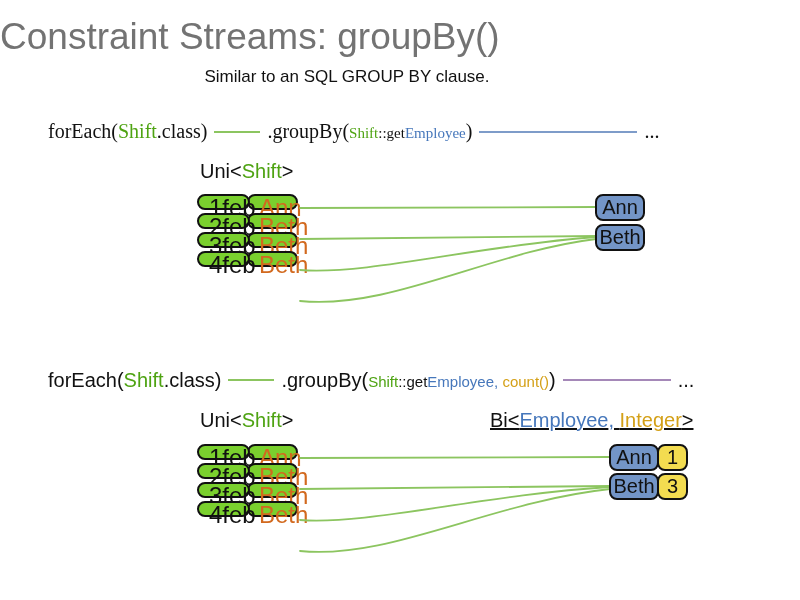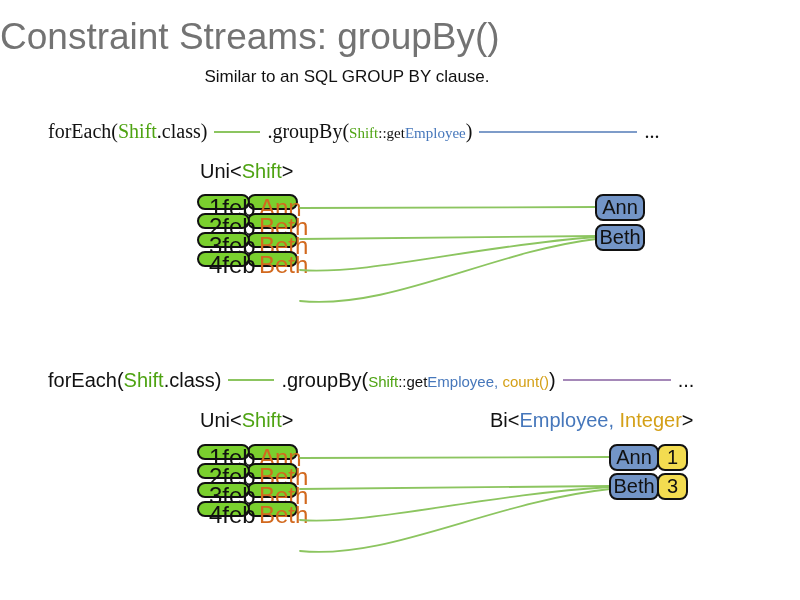--- a/index.html
+++ b/index.html
@@ -85,21 +85,21 @@
   </div>
 
   <div class="abs group-col" style="left:595px; top:194px;">
     <div class="emp-box">Ann</div>
     <div class="emp-box">Beth</div>
   </div>
 
   <div class="abs code-line" style="left:48px; top:369px;"><span>forEach(</span><span class="green">Shift</span><span>.class)</span><span class="hline dash-green"></span><span>.groupBy(</span><span class="sm green">Shift</span><span class="sm">::get</span><span class="sm blue">Employee</span><span class="sm blue">, </span><span class="sm gold">count()</span><span>)</span><span class="hline dash-purple"></span><span>...</span></div>
 
   <div class="abs type-label" style="left:200px; top:409px;"><span>Uni&lt;</span><span class="green">Shift</span><span>&gt;</span></div>
-  <div class="abs type-label" style="left:490px; top:409px;"><span>Bi&lt;</span><span class="blue">Employee</span><span class="blue">, </span><span class="gold">Integer</span><span>&gt;</span></div>
+  <div class="abs type-label" style="left:490px; top:409px;text-decoration:underline;"><span>Bi&lt;</span><span class="blue">Employee</span><span class="blue">, </span><span class="gold">Integer</span><span>&gt;</span></div>
 
   <div class="abs" style="left:197px; top:444px;">
     <div class="shift-row">
       <div class="cell date">1feb</div>
       <div class="cell name">Ann</div>
     </div>
     <div class="shift-row">
       <div class="cell date">2feb</div>
       <div class="cell name">Beth</div>
     </div>

